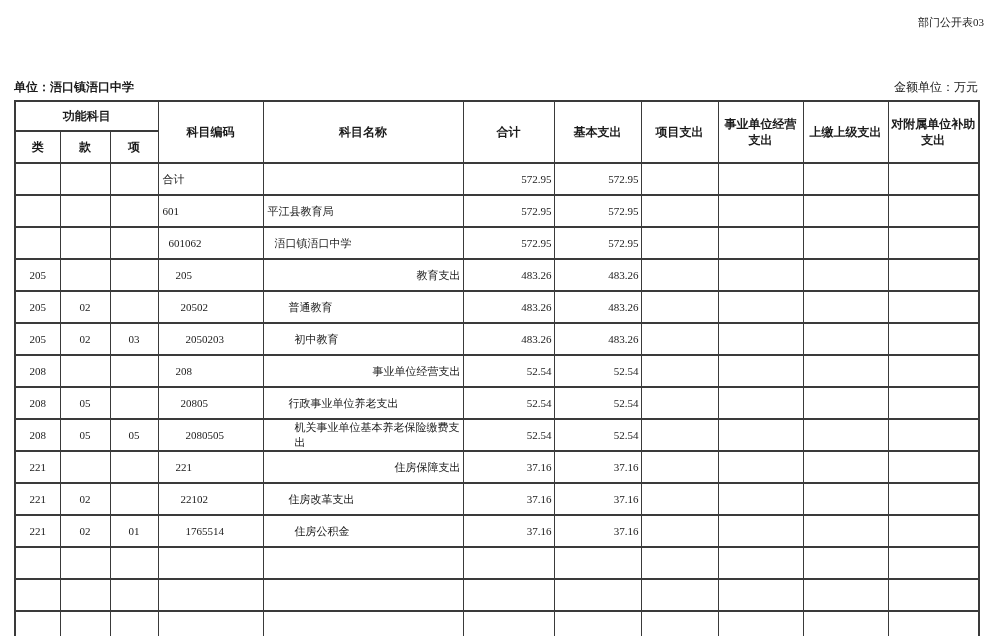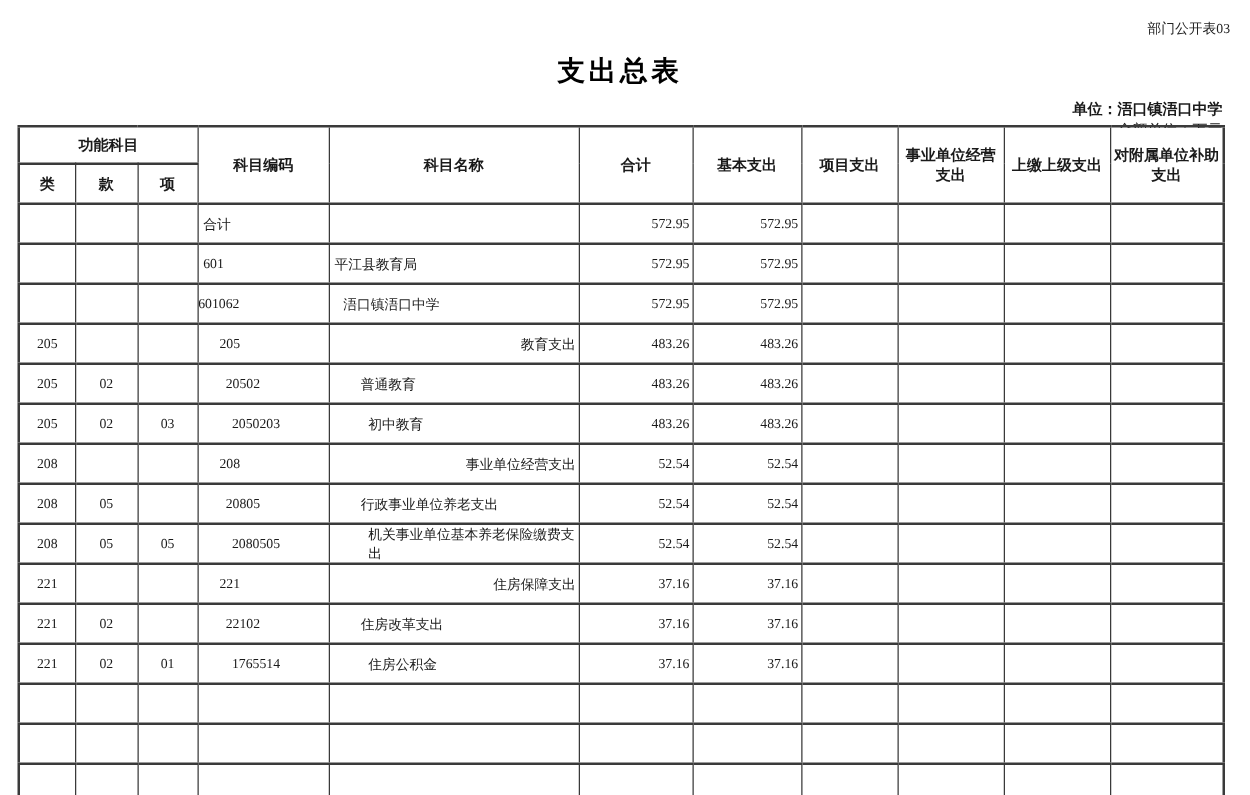--- a/index.html
+++ b/index.html
@@ -15,21 +15,20 @@
     font-size:11px;font-weight:normal;color:#222;
   }
   .doc-title{
     position:absolute;top:42px;left:14px;width:964px;
     text-align:center;font-size:22px;font-weight:bold;letter-spacing:3px;color:#000;
   }
   .meta-row{
     position:absolute;top:79px;left:14px;width:964px;
     display:flex;justify-content:space-between;align-items:flex-end;
     font-size:12px;
-    flex-direction:column;
   }
   .unit-label{font-weight:bold;}
   .amount-unit-label{font-weight:normal;}
 
   table.report{
     position:absolute;top:100px;left:14px;
     width:964px;border-collapse:collapse;table-layout:fixed;
     border:2px solid #3a3a3a;
   }
   table.report th, table.report td{
@@ -42,33 +41,32 @@
     line-height:1.35;padding:1px 2px;height:26px;background:#fff;
   }
   tr.hdr-sub th{height:28px;}
   table.report td{
     font-size:11px;height:30px;padding:0 2px;vertical-align:middle;background:#fff;
   }
   td.c{text-align:center;}
   td.num{text-align:right;padding-right:8px;font-size:11.5px;}
   td.code,td.name{text-align:left;}
   td.code.l0{padding-left:4px;}  td.name.l0{padding-left:4px;margin-left:20px;}
-  td.code.l1{padding-left:0;} td.name.l1{padding-left:11px;margin-left:20px;}
+  td.code.l1{padding-left:10px;} td.name.l1{padding-left:11px;margin-left:20px;}
   td.code.l2{padding-left:17px;} td.name.l2{padding-left:18px;text-align:right;}
   td.code.l3{padding-left:22px;} td.name.l3{padding-left:25px;font-family:Liberation Serif, serif;}
   td.code.l4{padding-left:27px;} td.name.l4{padding-left:31px;}
 </style>
 </head>
 <body>
 
 <div class="page">
 
   <div class="corner-label">部门公开表03</div>
 
-  <div class="doc-title">支出总表</div>
 
   <div class="meta-row">
     <span class="unit-label">单位：浯口镇浯口中学</span>
     <span class="amount-unit-label">金额单位：万元</span>
   </div>
 
   <table class="report">
     <colgroup>
       <col style="width:45px">
         <col style="width:50px">

